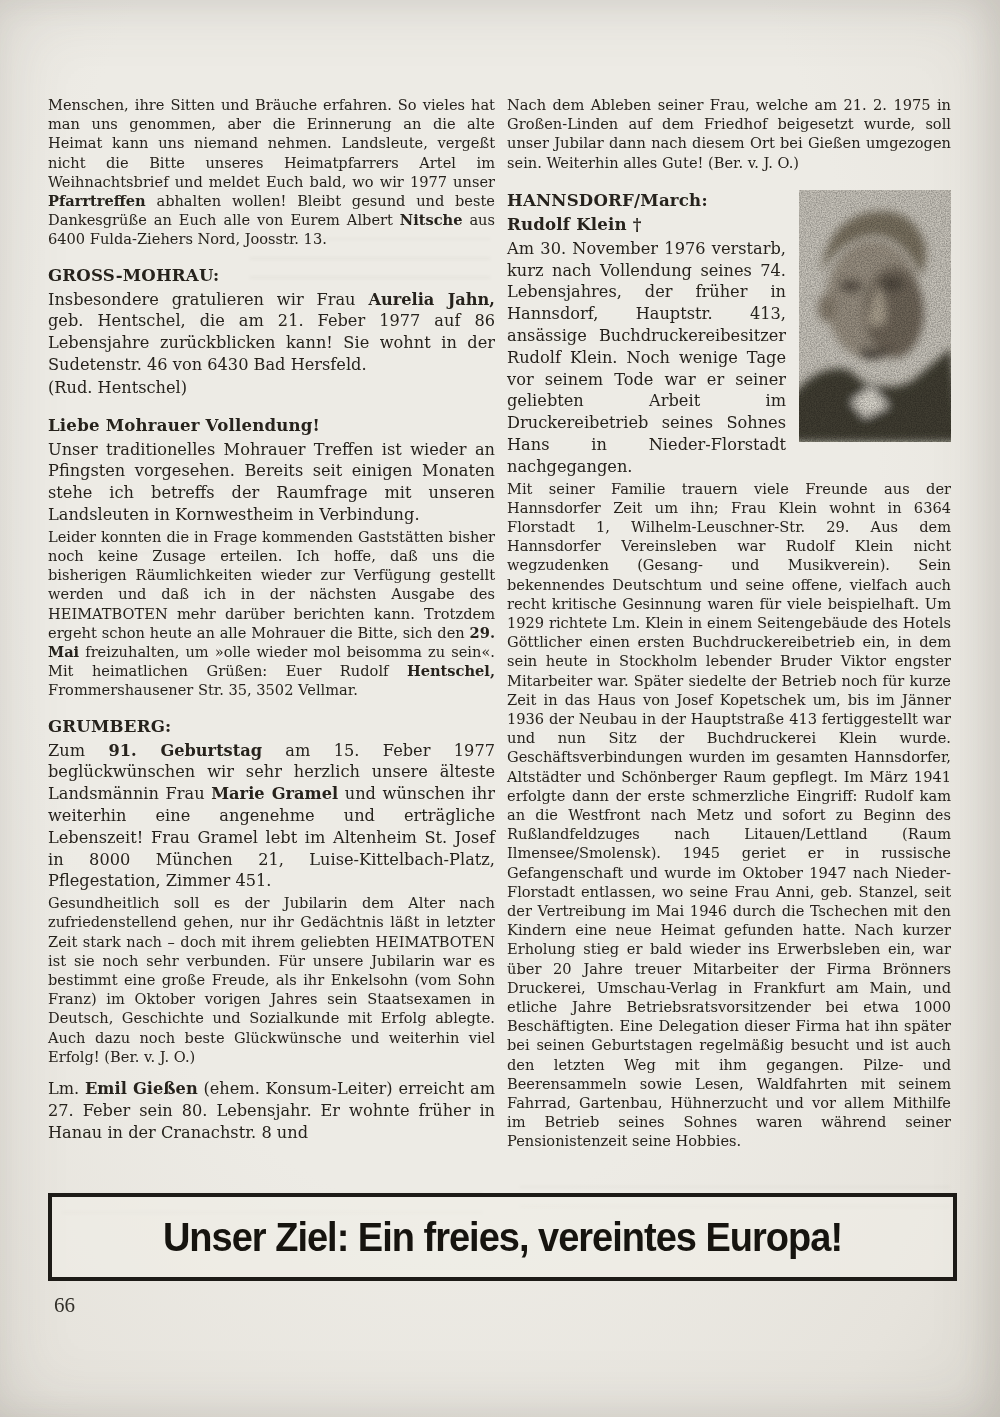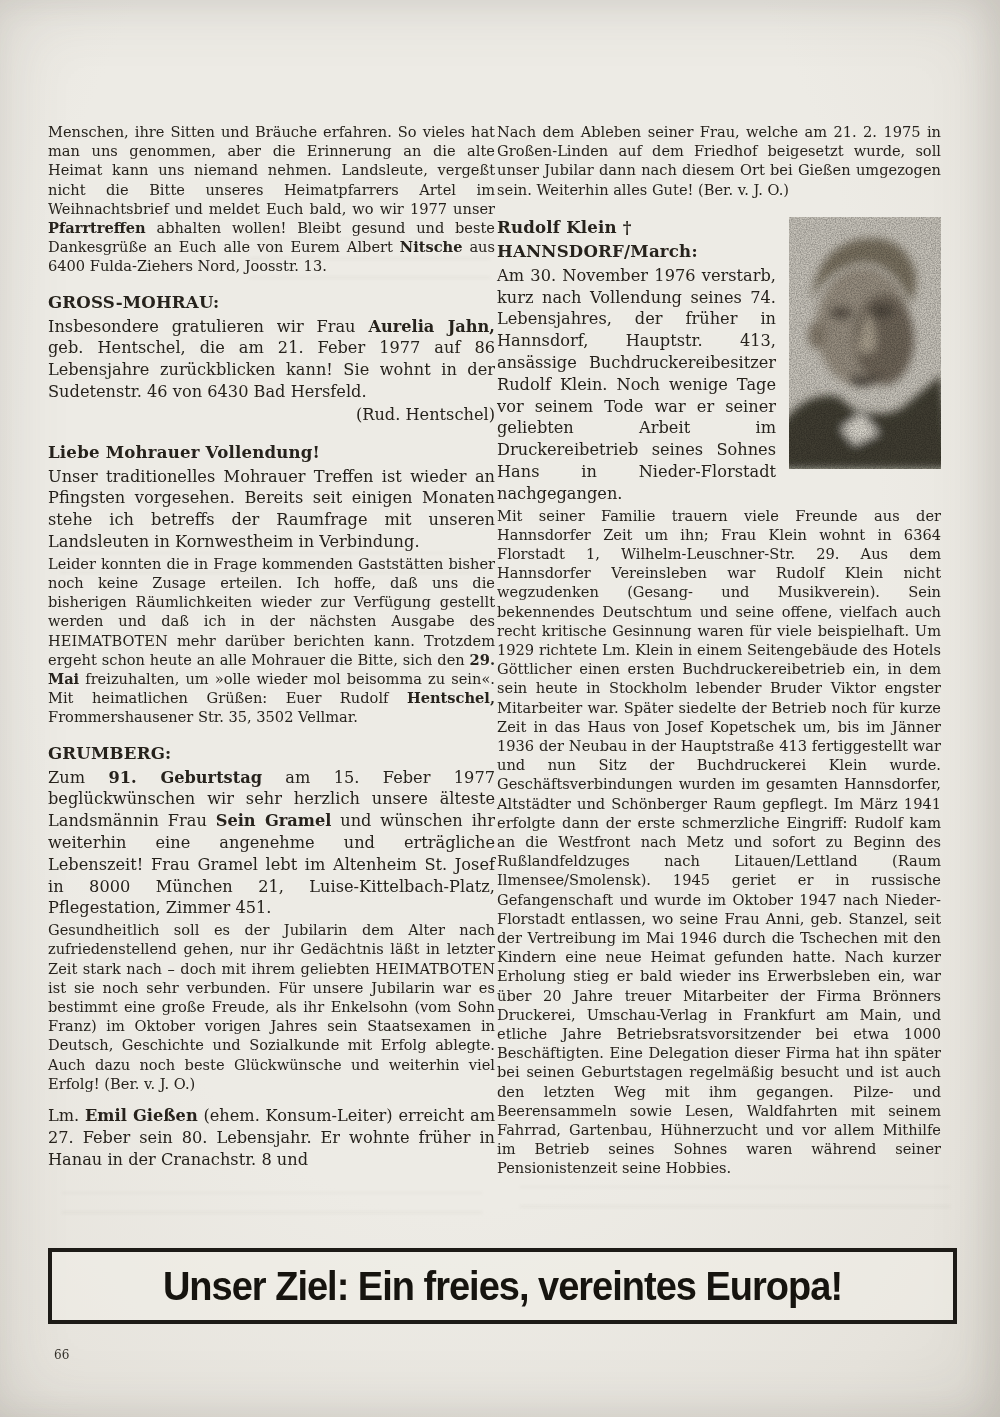--- a/index.html
+++ b/index.html
@@ -6,53 +6,53 @@
   * { margin:0; padding:0; box-sizing:border-box; }
   body { background:#8f8c86; font-family:"DejaVu Serif","Liberation Serif",serif; }
   .page {
     position:relative; width:1000px; height:1417px; margin:0 auto;
     background:
       radial-gradient(ellipse at 45% 35%, #edebe5 55%, #e6e3dc 85%, #dedbd3 100%);
     color:#26221c; overflow:hidden;
     box-shadow: inset 0 0 70px rgba(95,90,78,.16), inset -14px 0 30px rgba(95,90,78,.10);
   }
   .content { position:absolute; left:48px; top:95px; width:909px; }
-  .columns { display:flex; gap:2px; min-height:1098px; align-items:flex-start;margin-top:27px; }
+  .columns { display:flex; gap:12px; min-height:1098px; align-items:flex-start; }
   .col { width:447px; }
   .col.right { width:444px; }
 
   .para { text-align:justify; color:#26221c; }
   .para.lg { font-size:16.2px; line-height:21.8px; margin-top:12px; }
   .para.sm { font-size:14.6px; line-height:19.2px; margin-top:12px; }
   .para.tight { margin-top:1px; }
-  .para.align-right { text-align:right; margin-top:1px; }
+  .para.align-right { text-align:left; margin-top:1px; }
   .heading { font-size:16.6px; line-height:21px; font-weight:bold; margin:16px 0 3px; letter-spacing:.2px; }
   .heading + .heading { margin-top:0; }
   .heading + .para { margin-top:1px; }
   [data-render-blocks] > :first-child { margin-top:0; }
   b { font-weight:bold; }
 
   .obit { margin-top:18px; }
   .photo {
     float:right; width:152px; height:252px; margin:6px 0 8px 13px;
     background:#c7c3bb;
   }
   .photo svg { display:block; }
 
   .banner {
-    clear:both; margin-top:28px; height:76px;
+    clear:both; height:88px;
     border:4px solid #1d1b17; background:rgba(240,238,232,.55);
     display:flex; align-items:center; justify-content:center;
   }
   .banner-text {
     font-family:"Liberation Sans","DejaVu Sans",sans-serif;
     font-weight:bold; font-size:38px; letter-spacing:-1px; line-height:1;
     color:#16140f; white-space:nowrap; transform:scaleY(1.08);
   }
-  .pagenum { margin-top:24px; font-size:12px; color:#33302a; padding-left:6px; }
+  .pagenum { margin-top:12px; font-size:21px; color:#33302a; padding-left:6px;font-family:Liberation Serif, serif; }
 
   .ghost {
     position:absolute; pointer-events:none; opacity:.5; filter:blur(1.4px);
     background:repeating-linear-gradient(180deg,
       rgba(118,112,100,.10) 0 2.5px, rgba(118,112,100,0) 2.5px 19px);
   }
 </style>
 </head>
 <body>
 
@@ -68,21 +68,21 @@
 
       <div class="col left" data-render-blocks="left_column">
           <p class="para sm">Menschen, ihre Sitten und Bräuche erfahren. So vieles hat man uns genommen, aber die Erinnerung an die alte Heimat kann uns niemand nehmen. Landsleute, vergeßt nicht die Bitte unseres Heimatpfarrers Artel im Weihnachtsbrief und meldet Euch bald, wo wir 1977 unser <b>Pfarrtreffen</b> abhalten wollen! Bleibt gesund und beste Dankesgrüße an Euch alle von Eurem Albert <b>Nitsche</b> aus 6400 Fulda-Ziehers Nord, Joosstr. 13.</p>
           <h2 class="heading">GROSS-MOHRAU:</h2>
           <p class="para lg">Insbesondere gratulieren wir Frau <b>Aurelia Jahn,</b> geb. Hentschel, die am 21. Feber 1977 auf 86 Lebensjahre zurückblicken kann! Sie wohnt in der Sudetenstr. 46 von 6430 Bad Hersfeld.</p>
           <p class="para lg align-right">(Rud. Hentschel)</p>
           <h2 class="heading">Liebe Mohrauer Vollendung!</h2>
           <p class="para lg">Unser traditionelles Mohrauer Treffen ist wieder an Pfingsten vorgesehen. Bereits seit einigen Monaten stehe ich betreffs der Raumfrage mit unseren Landsleuten in Kornwestheim in Verbindung.</p>
           <p class="para sm tight">Leider konnten die in Frage kommenden Gaststätten bisher noch keine Zusage erteilen. Ich hoffe, daß uns die bisherigen Räumlichkeiten wieder zur Verfügung gestellt werden und daß ich in der nächsten Ausgabe des HEIMATBOTEN mehr darüber berichten kann. Trotzdem ergeht schon heute an alle Mohrauer die Bitte, sich den <b>29. Mai</b> freizuhalten, um »olle wieder mol beisomma zu sein«. Mit heimatlichen Grüßen: Euer Rudolf <b>Hentschel,</b> Frommershausener Str. 35, 3502 Vellmar.</p>
           <h2 class="heading">GRUMBERG:</h2>
-          <p class="para lg">Zum <b>91. Geburtstag</b> am 15. Feber 1977 beglückwünschen wir sehr herzlich unsere älteste Landsmännin Frau <b>Sein Gramel</b> und wünschen ihr weiterhin eine angenehme und erträgliche Lebenszeit! Frau Gramel lebt im Altenheim St. Josef in 8000 München 21, Luise-Kittelbach-Platz, Pflegestation, Zimmer 451.</p>
+          <p class="para lg">Zum <b>91. Geburtstag</b> am 15. Feber 1977 beglückwünschen wir sehr herzlich unsere älteste Landsmännin Frau <b>Marie Gramel</b> und wünschen ihr weiterhin eine angenehme und erträgliche Lebenszeit! Frau Gramel lebt im Altenheim St. Josef in 8000 München 21, Luise-Kittelbach-Platz, Pflegestation, Zimmer 451.</p>
           <p class="para sm tight">Gesundheitlich soll es der Jubilarin dem Alter nach zufriedenstellend gehen, nur ihr Gedächtnis läßt in letzter Zeit stark nach – doch mit ihrem geliebten HEIMATBOTEN ist sie noch sehr verbunden. Für unsere Jubilarin war es bestimmt eine große Freude, als ihr Enkelsohn (vom Sohn Franz) im Oktober vorigen Jahres sein Staatsexamen in Deutsch, Geschichte und Sozialkunde mit Erfolg ablegte. Auch dazu noch beste Glückwünsche und weiterhin viel Erfolg! (Ber. v. J. O.)</p>
           <p class="para lg">Lm. <b>Emil Gießen</b> (ehem. Konsum-Leiter) erreicht am 27. Feber sein 80. Lebensjahr. Er wohnte früher in Hanau in der Cranachstr. 8 und</p>
         </div>
 
       <div class="col right">
         <div data-render-blocks="right_column_top">
             <p class="para sm tight">Nach dem Ableben seiner Frau, welche am 21. 2. 1975 in Großen-Linden auf dem Friedhof beigesetzt wurde, soll unser Jubilar dann nach diesem Ort bei Gießen umgezogen sein. Weiterhin alles Gute! (Ber. v. J. O.)</p>
           </div>
 
         <div class="obit" data-render-blocks="obituary.blocks">
@@ -106,22 +106,22 @@
                 <ellipse cx="95" cy="122" rx="30" ry="46" fill="#6e6558"></ellipse>
                 <ellipse cx="52" cy="96" rx="12" ry="7" fill="#5b5349"></ellipse>
                 <ellipse cx="93" cy="94" rx="12" ry="7" fill="#4d463d"></ellipse>
                 <path d="M78 94 Q90 116 86 132 Q76 140 68 132 Z" fill="#aaa08f"></path>
                 <path d="M62 156 Q78 166 94 155 Q80 176 62 166 Z" fill="#3e3830"></path>
                 <ellipse cx="28" cy="118" rx="9" ry="14" fill="#847a6c"></ellipse>
               </g>
               <rect width="152" height="252" filter="url(#grain)" opacity="0.34"></rect>
             </svg>
           </div>
-        <h2 class="heading">Rudolf Klein †</h2>
-            <h2 class="heading">HANNSDORF/March:</h2>
+        <h2 class="heading">HANNSDORF/March:</h2>
+            <h2 class="heading">Rudolf Klein †</h2>
             <p class="para lg">Am 30. November 1976 verstarb, kurz nach Vollendung seines 74. Lebensjahres, der früher in Hannsdorf, Hauptstr. 413, ansässige Buchdruckereibesitzer Rudolf Klein. Noch wenige Tage vor seinem Tode war er seiner geliebten Arbeit im Druckereibetrieb seines Sohnes Hans in Nieder-Florstadt nachgegangen.</p>
             <p class="para sm tight">Mit seiner Familie trauern viele Freunde aus der Hannsdorfer Zeit um ihn; Frau Klein wohnt in 6364 Florstadt 1, Wilhelm-Leuschner-Str. 29. Aus dem Hannsdorfer Vereinsleben war Rudolf Klein nicht wegzudenken (Gesang- und Musikverein). Sein bekennendes Deutschtum und seine offene, vielfach auch recht kritische Gesinnung waren für viele beispielhaft. Um 1929 richtete Lm. Klein in einem Seitengebäude des Hotels Göttlicher einen ersten Buchdruckereibetrieb ein, in dem sein heute in Stockholm lebender Bruder Viktor engster Mitarbeiter war. Später siedelte der Betrieb noch für kurze Zeit in das Haus von Josef Kopetschek um, bis im Jänner 1936 der Neubau in der Hauptstraße 413 fertiggestellt war und nun Sitz der Buchdruckerei Klein wurde. Geschäftsverbindungen wurden im gesamten Hannsdorfer, Altstädter und Schönberger Raum gepflegt. Im März 1941 erfolgte dann der erste schmerzliche Eingriff: Rudolf kam an die Westfront nach Metz und sofort zu Beginn des Rußlandfeldzuges nach Litauen/Lettland (Raum Ilmensee/Smolensk). 1945 geriet er in russische Gefangenschaft und wurde im Oktober 1947 nach Nieder-Florstadt entlassen, wo seine Frau Anni, geb. Stanzel, seit der Vertreibung im Mai 1946 durch die Tschechen mit den Kindern eine neue Heimat gefunden hatte. Nach kurzer Erholung stieg er bald wieder ins Erwerbsleben ein, war über 20 Jahre treuer Mitarbeiter der Firma Brönners Druckerei, Umschau-Verlag in Frankfurt am Main, und etliche Jahre Betriebsratsvorsitzender bei etwa 1000 Beschäftigten. Eine Delegation dieser Firma hat ihn später bei seinen Geburtstagen regelmäßig besucht und ist auch den letzten Weg mit ihm gegangen. Pilze- und Beerensammeln sowie Lesen, Waldfahrten mit seinem Fahrrad, Gartenbau, Hühnerzucht und vor allem Mithilfe im Betrieb seines Sohnes waren während seiner Pensionistenzeit seine Hobbies.</p>
           </div>
       </div>
     </div>
 
     <div class="banner">
       <span class="banner-text">Unser Ziel: Ein freies, vereintes Europa!</span>
     </div>
 

